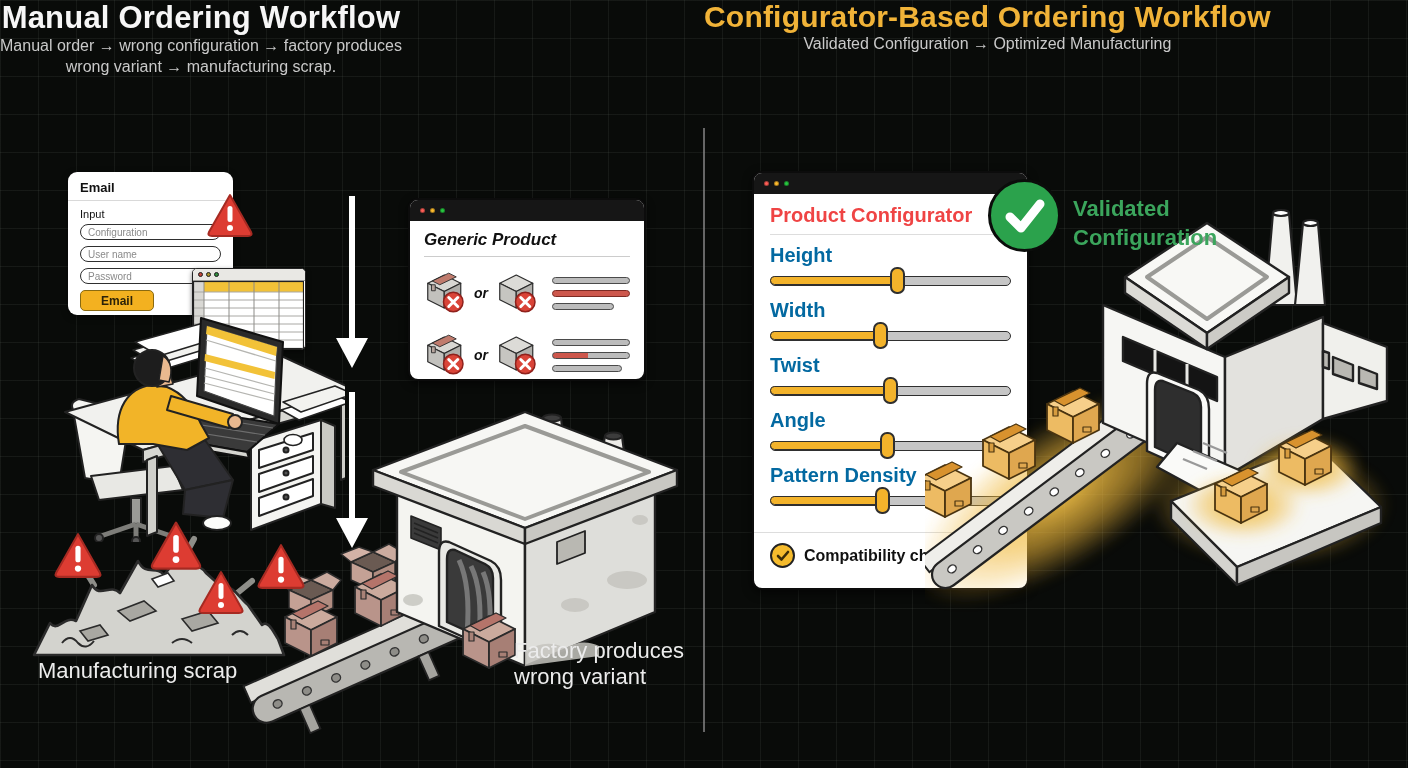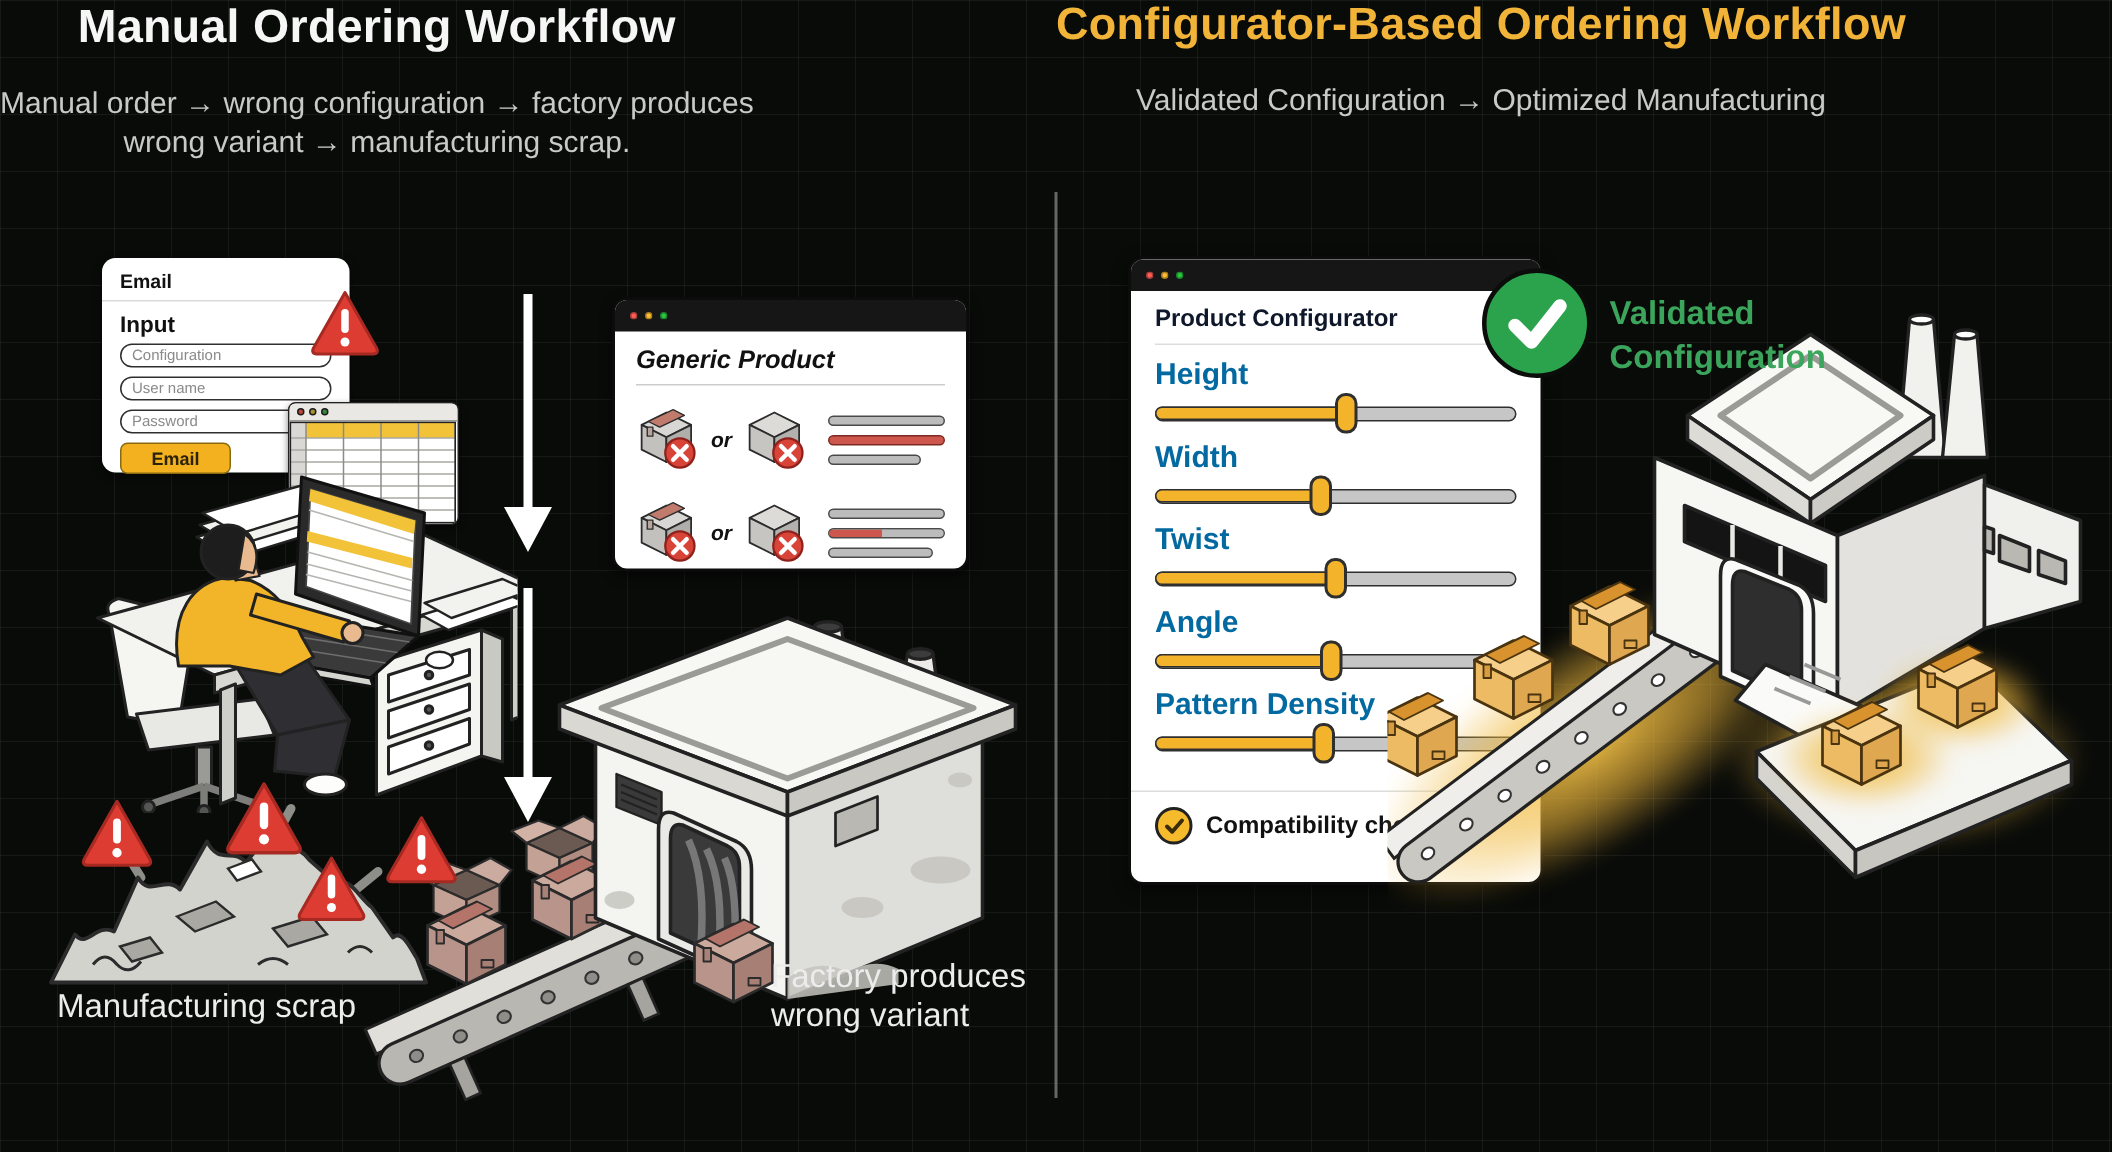--- a/index.html
+++ b/index.html
@@ -12,28 +12,28 @@
       linear-gradient(90deg, rgba(200,210,200,.075) 1px, transparent 1px);
     background-size:38px 38px;
     padding-left:40px;
   }
   .abs{position:absolute;}
   
   .half-header{left:0;top:64;width:704;text-align:center;z-index:3;}
   .half-header.right{left:704px;}
   .h-title{font-size:31px;font-weight:bold;color:#f6f6f6;letter-spacing:.2px;}
   .h-title.gold{font-size:30px;color:#f1b338;}
-  .h-sub{margin-top:20px;font-size:20px;color:#c9c9c9;line-height:1.3;}
+  .h-sub{margin-top:0;font-size:16px;color:#c9c9c9;line-height:1.3;}
   .divider-line{left:703px;top:128px;width:2px;height:604px;background:#868686;opacity:.75;z-index:2;}
   
   .email-card{left:68px;top:172px;width:165px;height:143px;background:#fff;border-radius:9px;
     padding:8px 12px 10px;z-index:4;box-shadow:0 2px 6px rgba(0,0,0,.5);}
   .email-title{font-size:13px;font-weight:bold;color:#111;padding-bottom:5px;border-bottom:1px solid #d9d9d9;
     margin:0 -12px 7px;padding-left:12px;}
-  .input-label{font-size:15px;font-weight:bold;color:#111;margin-bottom:4px;}
+  .input-label{font-size:11px;font-weight:normal;color:#111;margin-bottom:4px;}
   .mini-input{display:block;width:100%;height:16px;border:1.4px solid #2f2f2f;border-radius:8px;
     font-size:10px;color:#333;padding:0 7px;margin-bottom:6px;background:#fff;
     font-family:"Liberation Sans",sans-serif;}
   .mini-input::placeholder{color:#8a8a8a;opacity:1;}
   .email-btn{display:block;margin-top:4px;width:74px;height:21px;background:#f3b120;border:1.5px solid #8a6a10;
     border-radius:5px;font-size:12px;font-weight:bold;color:#2b2208;font-family:"Liberation Sans",sans-serif;cursor:pointer;}
   
   .sheet-win{left:192px;top:268px;width:114px;height:82px;background:#fff;border:1.5px solid #222;
     border-radius:5px;z-index:5;overflow:hidden;box-shadow:0 2px 5px rgba(0,0,0,.5);}
   .sheet-bar{height:12px;background:#e9e8e4;border-bottom:1px solid #9a9a96;display:flex;align-items:center;gap:3px;padding-left:5px;}
@@ -58,21 +58,21 @@
   .bars{display:flex;flex-direction:column;gap:6px;margin-left:8px;}
   .bar{height:7px;border-radius:4px;background:#bcbcbc;border:1.2px solid #4a4a4a;}
   .bar.red{background:#cd574c;border-color:#7c2a23;}
   .bar.part{background:linear-gradient(to right,#cd574c 0 46%,#bcbcbc 46%);}
   
   .cap{font-size:22px;color:#ececec;line-height:1.18;z-index:10;}
   
   .cfg-win{left:752px;top:171px;width:277px;height:419px;background:#fff;border:2px solid #0c0c0c;border-radius:10px;
     z-index:11;overflow:hidden;box-shadow:0 3px 10px rgba(0,0,0,.6);}
   .cfg-body{padding:10px 16px 0;}
-  .cfg-title{font-size:16px;font-weight:bold;color:#0f172a;padding-bottom:7px;border-bottom:1px solid #ddd;}
+  .cfg-title{font-size:20px;font-weight:bold;color:#ef4444;padding-bottom:7px;border-bottom:1px solid #ddd;}
   .slider-group{margin-top:9px;height:46px;}
   .slider-label{font-size:20px;font-weight:bold;color:#0369a1;margin-bottom:9px;}
   .slider-track{position:relative;height:10px;background:#c6c6c6;border:1.5px solid #2f2f2f;border-radius:6px;}
   .slider-fill{position:absolute;left:-1px;top:-1px;height:9px;background:#f3b32b;border:1.5px solid #2f2f2f;border-radius:6px;}
   .slider-handle{position:absolute;top:-10px;width:15px;height:27px;background:#f3b32b;border:2px solid #2f2f2f;border-radius:7px;}
   .cfg-hr{border:none;border-top:1px solid #ddd;margin:22px -16px 0;}
   .compat-row{display:flex;align-items:center;gap:9px;margin-top:10px;}
   .compat-circle{width:25px;height:25px;border-radius:50%;background:#f5bb2d;border:2.5px solid #222;
     display:flex;align-items:center;justify-content:center;}
   .compat-label{font-size:16px;font-weight:bold;color:#111;}

